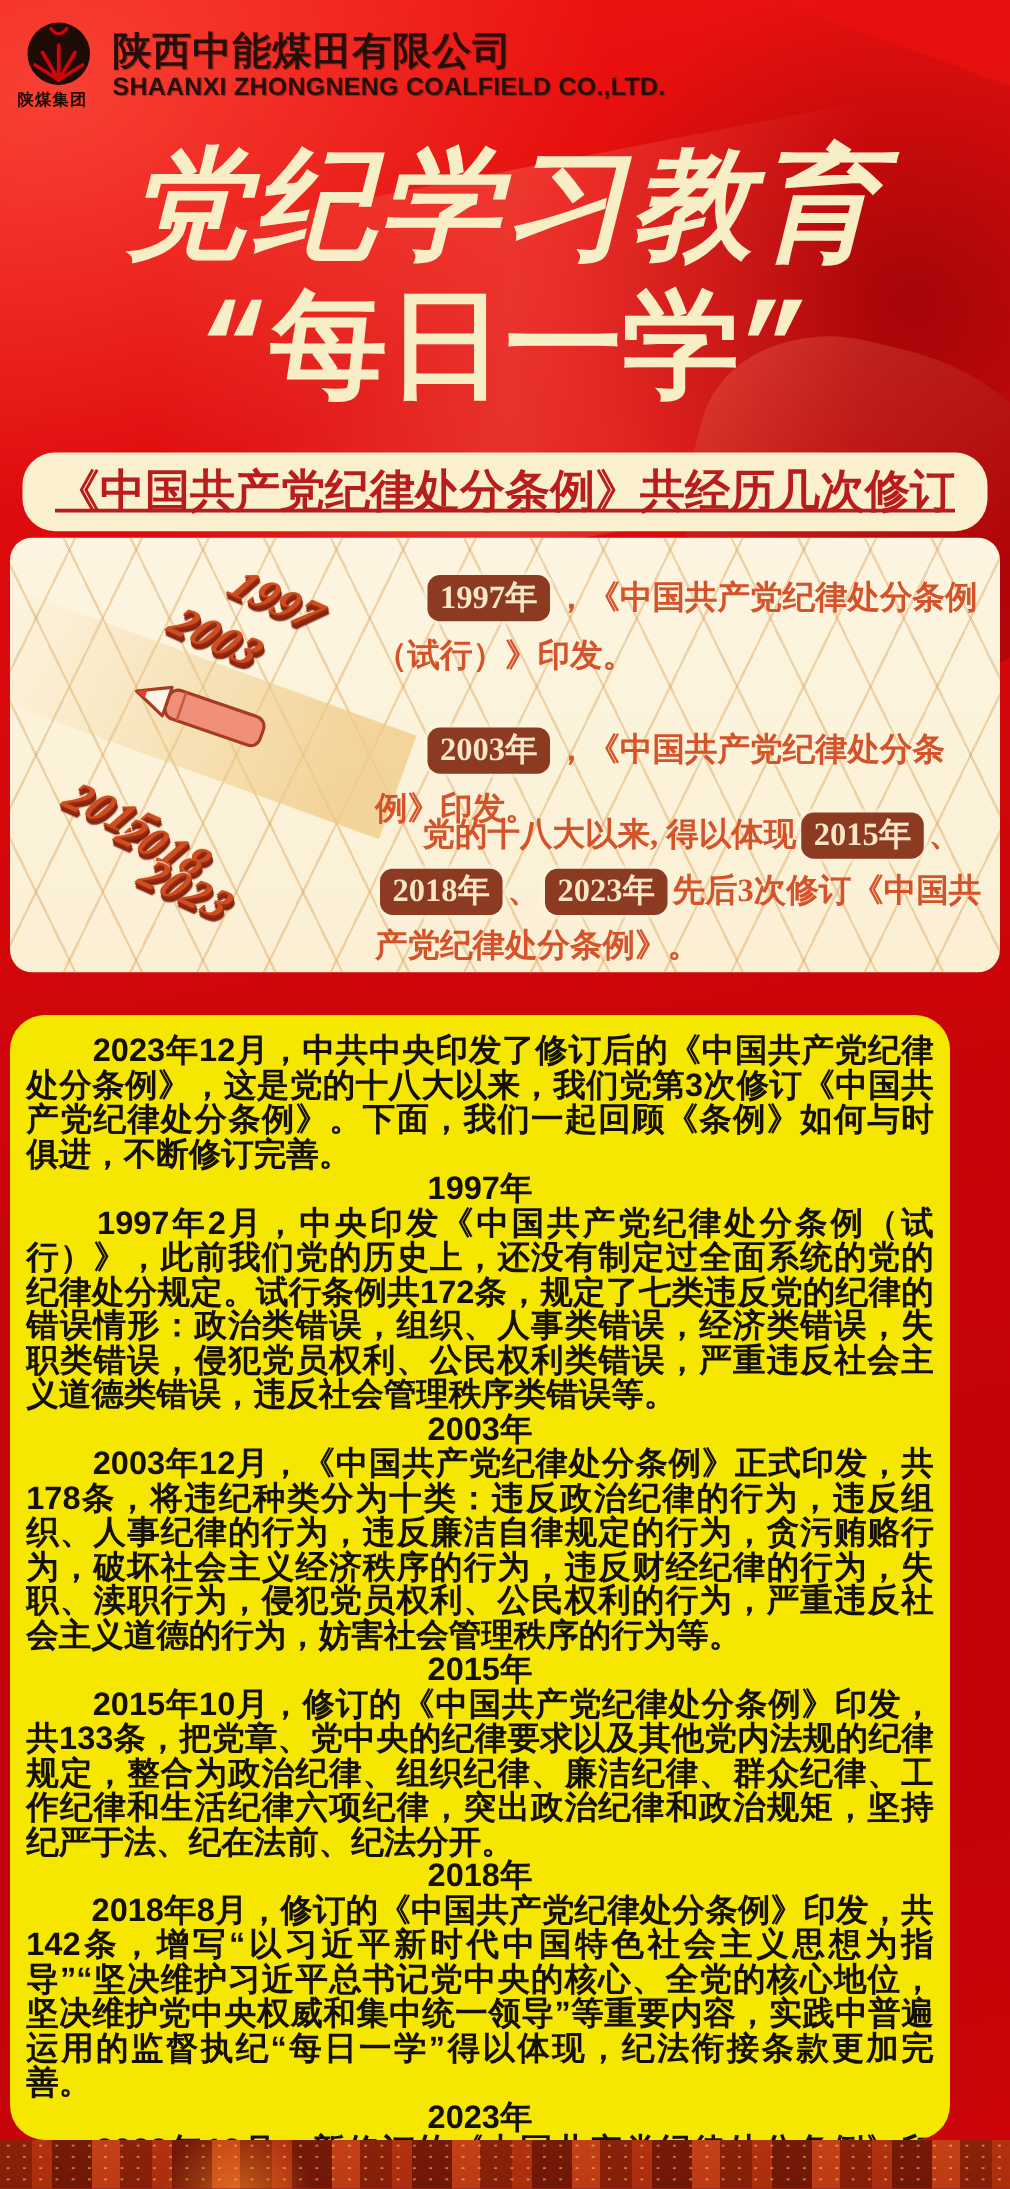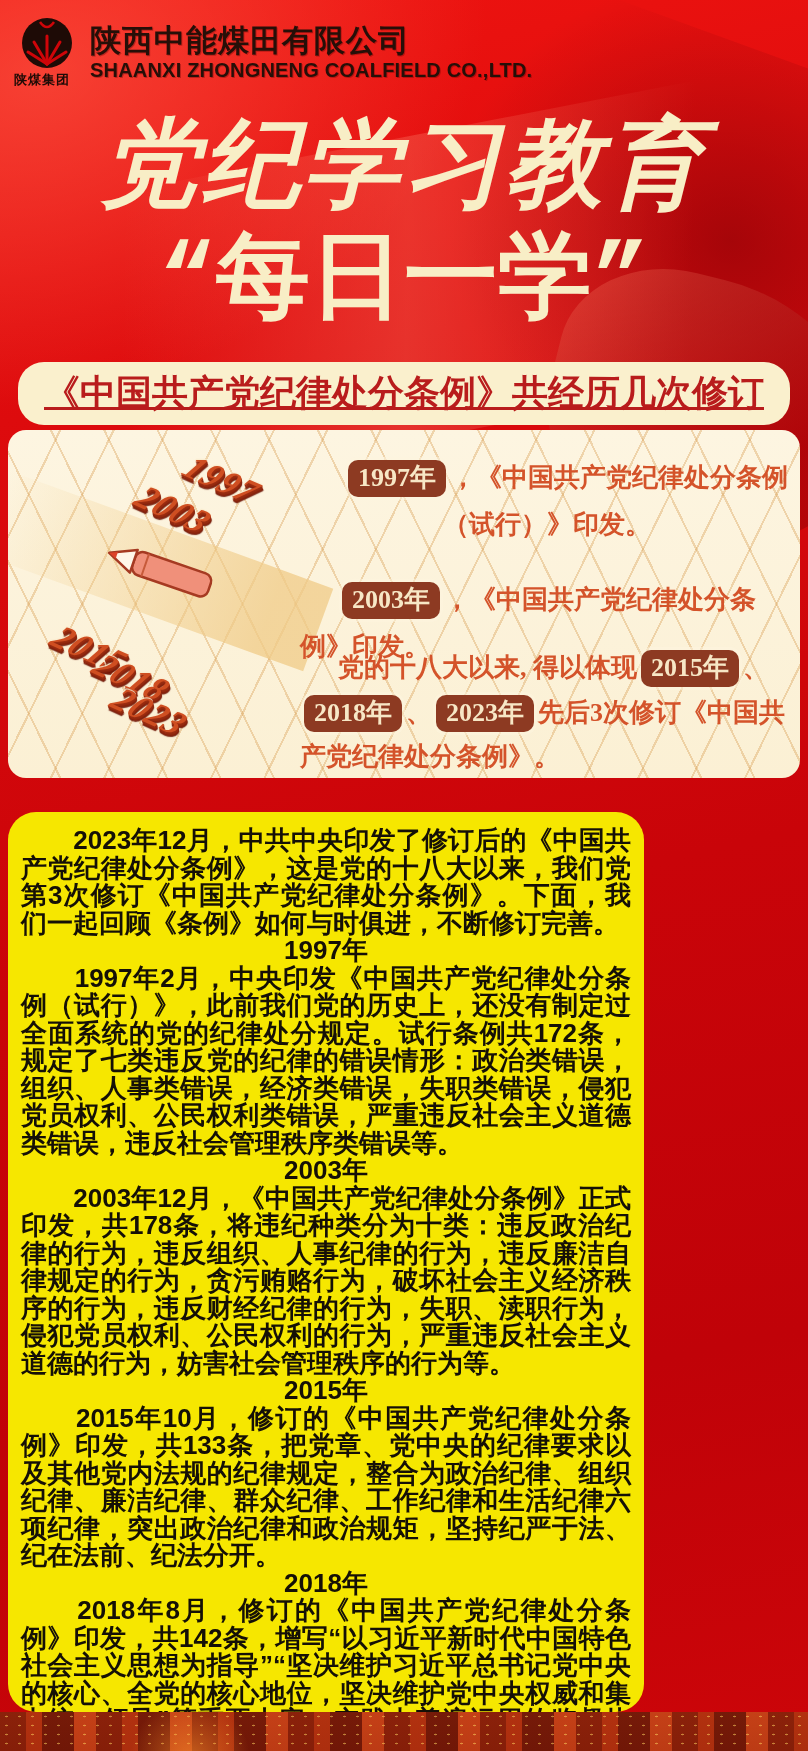--- a/index.html
+++ b/index.html
@@ -61,29 +61,29 @@
     text-shadow:1px 1px 0 #9a2c10,2px 2px 0 #93290f,3px 3px 0 #87220c,4px 4px 1px rgba(110,22,7,.9),-1px -1px 0 rgba(250,235,205,.8);}
   .y1997{left:176px;top:30px;}
   .y2003{left:128px;top:60px;}
   .y2015{left:44px;top:200px;}
   .y2018{left:86px;top:228px;}
   .y2023{left:104px;top:262px;}
   .pencil{position:absolute;left:92px;top:118px;transform:rotate(19deg);}
   .tl{position:absolute;left:292px;width:494px;margin:0;
     font-family:"Liberation Serif","DejaVu Serif",serif;font-weight:700;
     font-size:26px;line-height:1.82;color:#d4532a;text-indent:38px;}
-  .tl-1{top:24px;text-align:center;}
+  .tl-1{top:24px;}
   .tl-2{top:146px;}
   .tl-3{top:216px;line-height:1.72;}
   .badge{display:inline-block;background:#8d3a22;color:#f7e7c6;border-radius:10px;
     padding:0 10px;margin:0 4px;line-height:1.42;text-indent:0;
     box-shadow:0 0 0 3px rgba(253,244,222,.55);}
 
   
-  .article-card{position:absolute;top:812px;left:8px;width:636px;height:900px;
+  .article-card{position:absolute;top:812px;left:8px;width:752px;height:900px;
     border-radius:28px;background:#f6e700;z-index:3;box-sizing:border-box;
     padding:15px 13px 0 13px;overflow:hidden;}
   .article-card p{margin:0;font-size:26px;font-weight:700;color:#151006;
     line-height:27.5px;text-align:justify;text-justify:inter-ideograph;
     font-family:"Liberation Sans",sans-serif;}
   .year-head{font-size:26px;font-weight:700;color:#151006;line-height:27.5px;text-align:center;
     font-family:"Liberation Sans",sans-serif;}
 
   
   .skyline{position:absolute;left:0;top:1712px;width:808px;height:39px;z-index:3;

